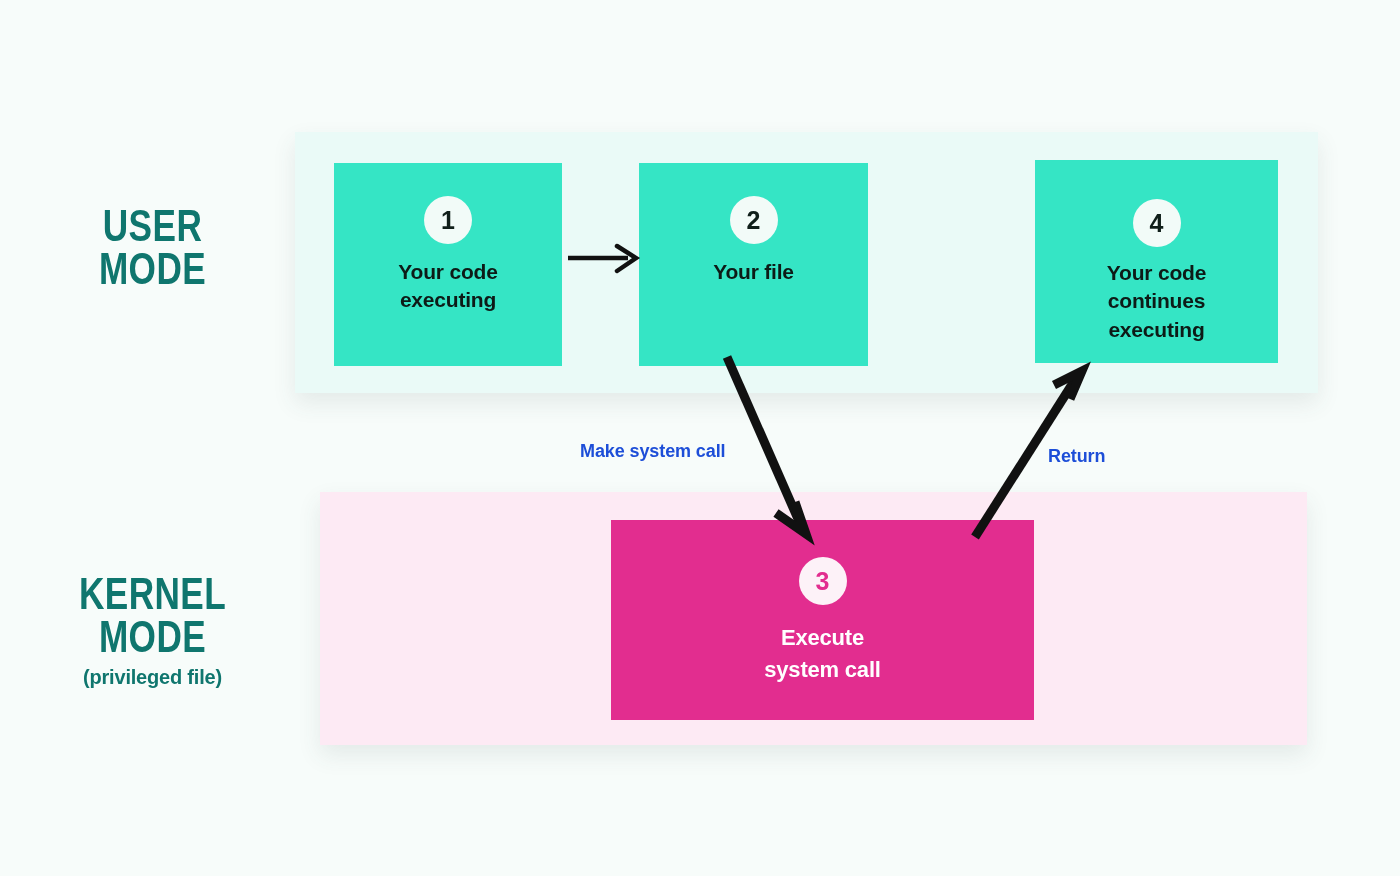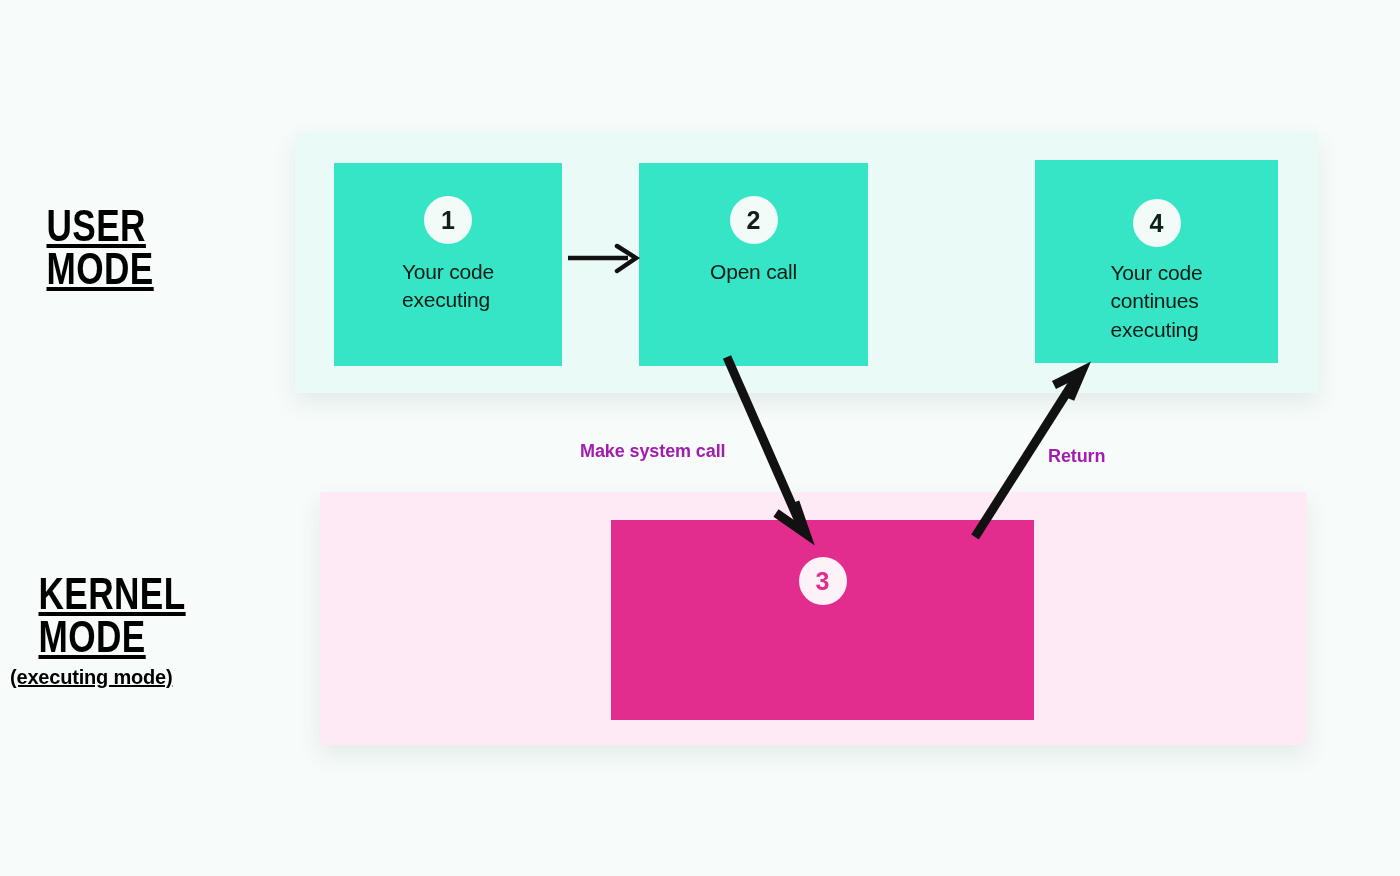--- a/index.html
+++ b/index.html
@@ -15,23 +15,23 @@
   }
   #canvas {
     position: relative;
     width: 1400px;
     height: 876px;
   }
 
   
   .mode-label {
     position: absolute;
-    color: #000000;
+    text-align: center;
+    color: #0f766e;
     font-weight: 700;
-    text-decoration: underline;
   }
   .mode-title {
     font-family: "Liberation Sans Narrow", "Liberation Sans", sans-serif;
     font-weight: 700;
     font-size: 44px;
     line-height: 0.98;
     letter-spacing: 0.5px;
     transform: scaleX(0.80);
     transform-origin: center center;
     white-space: nowrap;
@@ -87,41 +87,42 @@
     color: #101f1a;
     flex: none;
   }
   #box-3 .badge {
     background: #fdf2f8;
     color: #e22d8f;
   }
 
   .box-text {
     margin-top: 14px;
+    text-align: center;
     font-size: 21px;
-    font-weight: 400;
+    font-weight: 700;
     line-height: 1.35;
     color: #0d1b17;
     letter-spacing: -0.2px;
     white-space: pre-line;
   }
   #box-3 .box-text {
     color: #ffffff;
     font-size: 22px;
     margin-top: 17px;
     line-height: 1.45;
   }
   #box-4 .box-text { margin-top: 12px; }
 
   
   .arrow-label {
     position: absolute;
     font-size: 18px;
     font-weight: 700;
-    color: #a21caf;
+    color: #1d4ed8;
     white-space: nowrap;
     letter-spacing: -0.1px;
   }
   #label-make-call { left: 580px;  top: 441px; }
   #label-return    { left: 1048px; top: 446px; }
 
   
   #arrow-layer {
     position: absolute;
     left: 0; top: 0;
@@ -138,43 +139,45 @@
   <div class="band" id="kernel-band"></div>
 
   <div class="mode-label" id="user-mode-label">
     <div class="mode-title">USER</div>
     <div class="mode-title">MODE</div>
   </div>
 
   <div class="mode-label" id="kernel-mode-label">
     <div class="mode-title">KERNEL</div>
     <div class="mode-title">MODE</div>
-    <div class="mode-sub">(executing mode)</div>
+    <div class="mode-sub">(privileged file)</div>
   </div>
 
   <div class="step-box teal" id="box-1">
     <div class="badge">1</div>
     <div class="box-text">Your code
 executing</div>
   </div>
 
   <div class="step-box teal" id="box-2">
     <div class="badge">2</div>
-    <div class="box-text">Open call</div>
+    <div class="box-text">Your file</div>
   </div>
 
   <div class="step-box teal" id="box-4">
     <div class="badge">4</div>
     <div class="box-text">Your code
 continues
 executing</div>
   </div>
 
   <div class="step-box pink" id="box-3">
     <div class="badge">3</div>
+    <div class="box-text">Execute
+system call</div>
   </div>
 
   <div class="arrow-label" id="label-make-call">Make system call</div>
   <div class="arrow-label" id="label-return">Return</div>
 
   <svg id="arrow-layer" viewBox="0 0 1400 876">
 
     <g>
       <line x1="568" y1="258" x2="628" y2="258" stroke="#111111" stroke-width="4.5" stroke-linecap="butt"></line>
       <polyline points="617,246 636,258 617,271" fill="none" stroke="#111111" stroke-width="4.5" stroke-linecap="round" stroke-linejoin="miter"></polyline>

